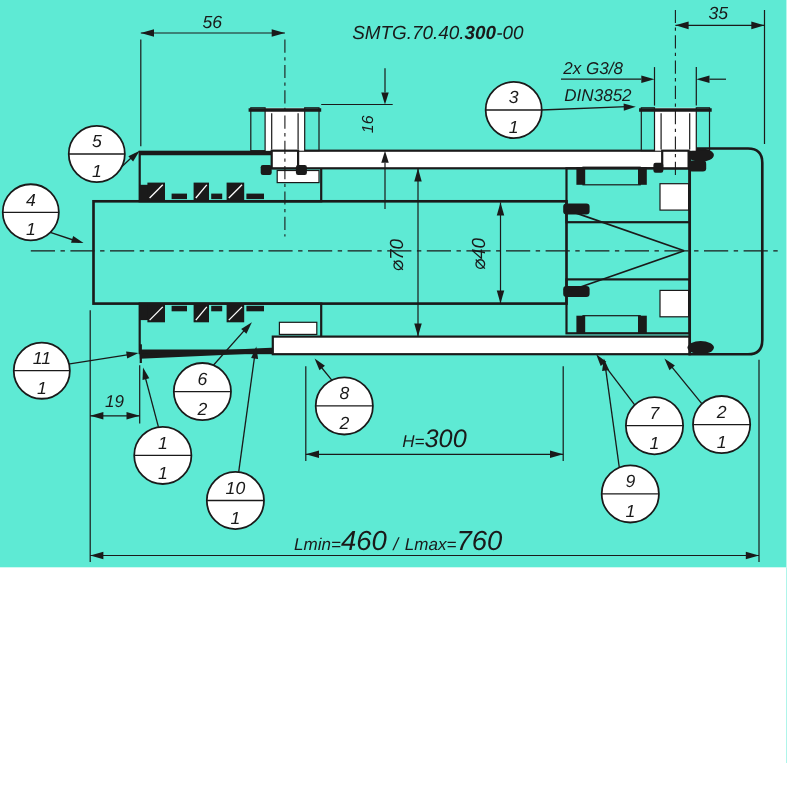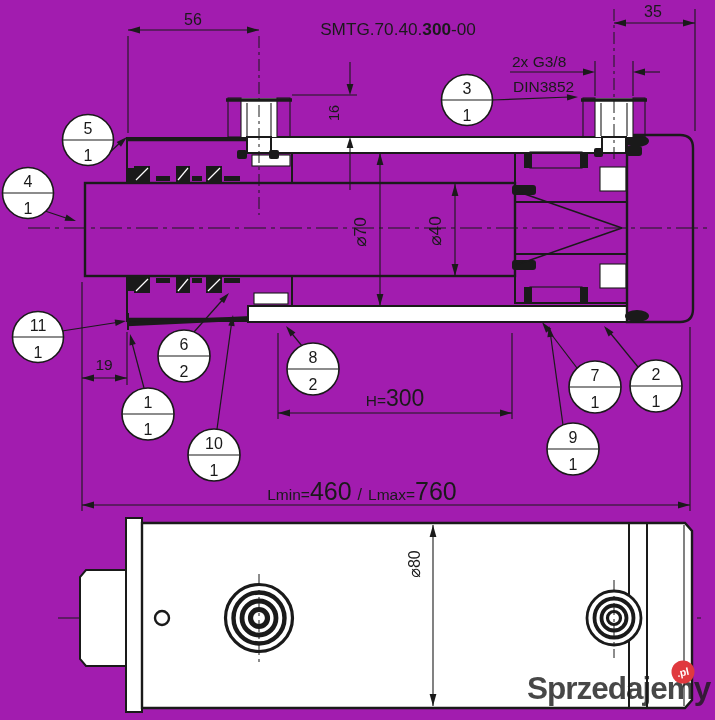--- a/index.html
+++ b/index.html
@@ -1,16 +1,16 @@
 <!DOCTYPE html>
 <html><head>
 <meta charset="utf-8">
 <style>
   html,body{margin:0;padding:0;background:#ffffff;}
-  .stage{position:relative;width:715px;height:720px;background:#a21caf;overflow:hidden;}
+  .stage{position:relative;width:715px;height:516px;background:#5eead4;overflow:hidden;font-style:italic;}
   svg{display:block;}
   .ln{stroke:#1a1a1a;fill:none;}
   .w25{stroke-width:2.4;} .w2{stroke-width:2;} .w3{stroke-width:3.4;}
   .thin{stroke-width:1.1;} .ldr{stroke-width:1.2;}
   .cl{stroke:#1a1a1a;stroke-width:1.1;fill:none;stroke-dasharray:22 5 4 5;}
   .cl2{stroke:#1a1a1a;stroke-width:1;fill:none;stroke-dasharray:12 4 3 4;}
   .arr{fill:#1a1a1a;stroke:none;}
   .blk{fill:#1a1a1a;stroke:none;}
   .wht{fill:#ffffff;}
   text{font-family:"Liberation Sans","DejaVu Sans",sans-serif;fill:#1a1a1a;}

